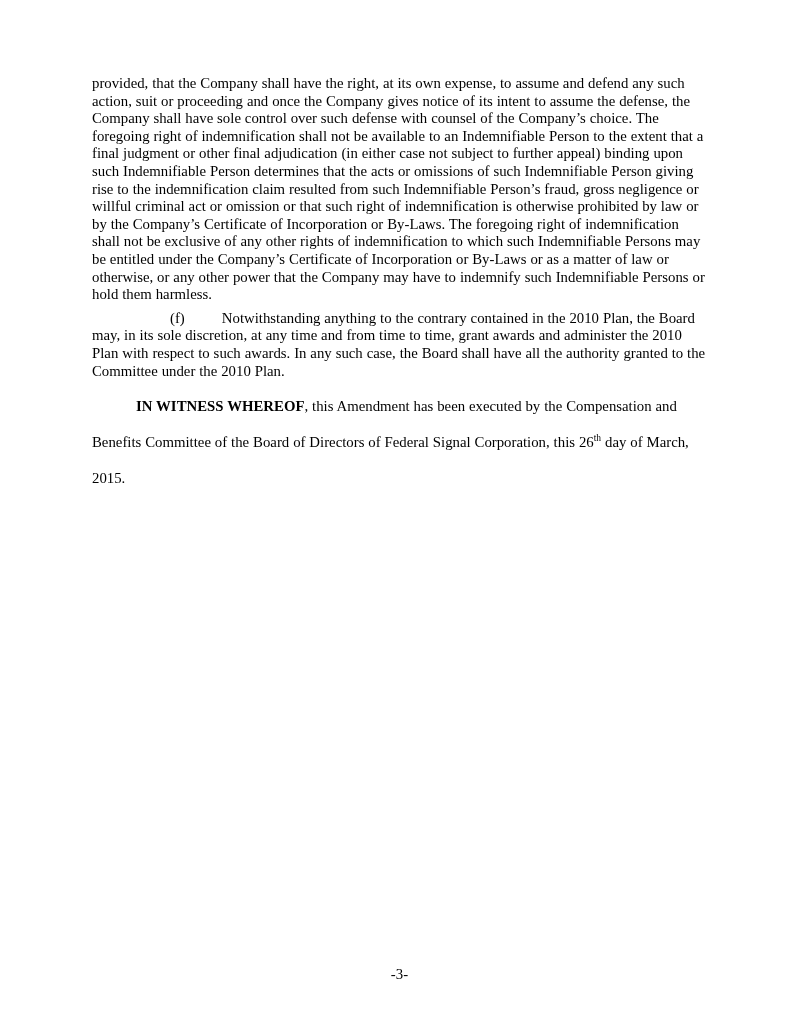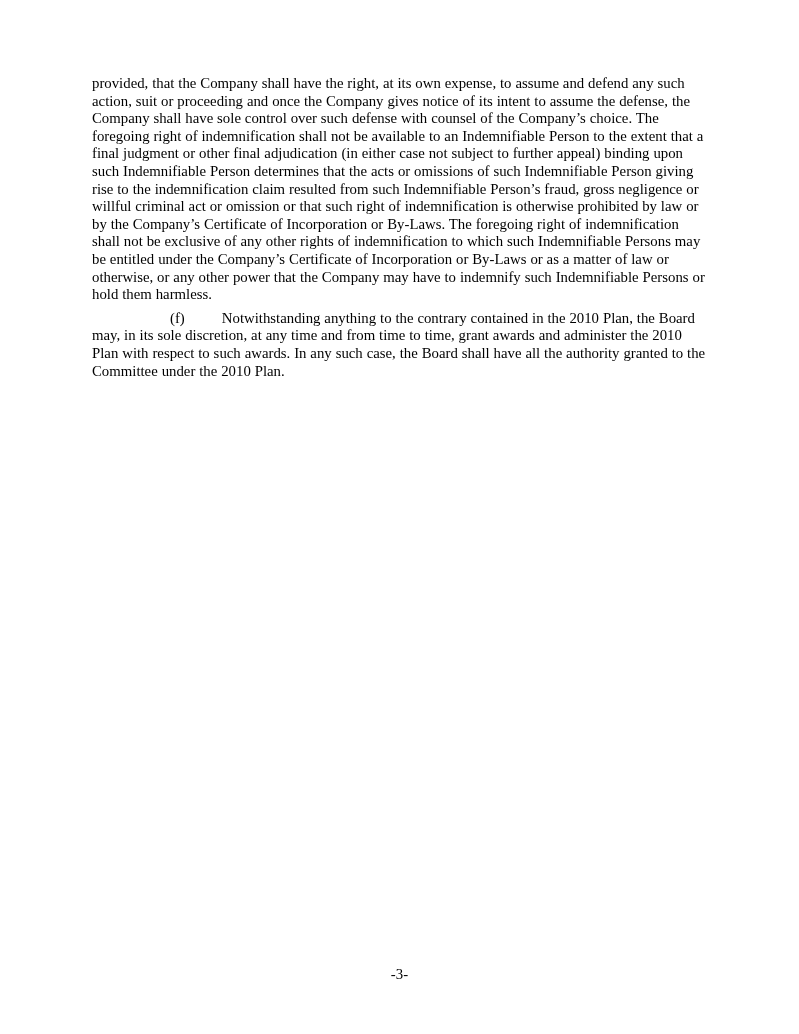--- a/index.html
+++ b/index.html
@@ -66,16 +66,17 @@
 </style>
 </head>
 <body>
 
 <div class="page">
 
   <p class="body-para">provided, that the Company shall have the right, at its own expense, to assume and defend any such action, suit or proceeding and once the Company gives notice of its intent to assume the defense, the Company shall have sole control over such defense with counsel of the Company’s choice. The foregoing right of indemnification shall not be available to an Indemnifiable Person to the extent that a final judgment or other final adjudication (in either case not subject to further appeal) binding upon such Indemnifiable Person determines that the acts or omissions of such Indemnifiable Person giving rise to the indemnification claim resulted from such Indemnifiable Person’s fraud, gross negligence or willful criminal act or omission or that such right of indemnification is otherwise prohibited by law or by the Company’s Certificate of Incorporation or By-Laws. The foregoing right of indemnification shall not be exclusive of any other rights of indemnification to which such Indemnifiable Persons may be entitled under the Company’s Certificate of Incorporation or By-Laws or as a matter of law or otherwise, or any other power that the Company may have to indemnify such Indemnifiable Persons or hold them harmless.</p>
 
   <p class="body-para para-f"><span>(f)</span><span class="tab-space"></span><span>Notwithstanding anything to the contrary contained in the 2010 Plan, the Board may, in its sole discretion, at any time and from time to time, grant awards and administer the 2010 Plan with respect to such awards. In any such case, the Board shall have all the authority granted to the Committee under the 2010 Plan.</span></p>
 
+  <p class="witness-para"><strong>IN WITNESS WHEREOF</strong><span>, this Amendment has been executed by the Compensation and Benefits Committee of the Board of Directors of Federal Signal Corporation, this 26</span><sup>th</sup><span> day of March, 2015.</span></p>
 
   <div class="page-footer">-3-</div>
 
 </div>
 
 </body></html>

